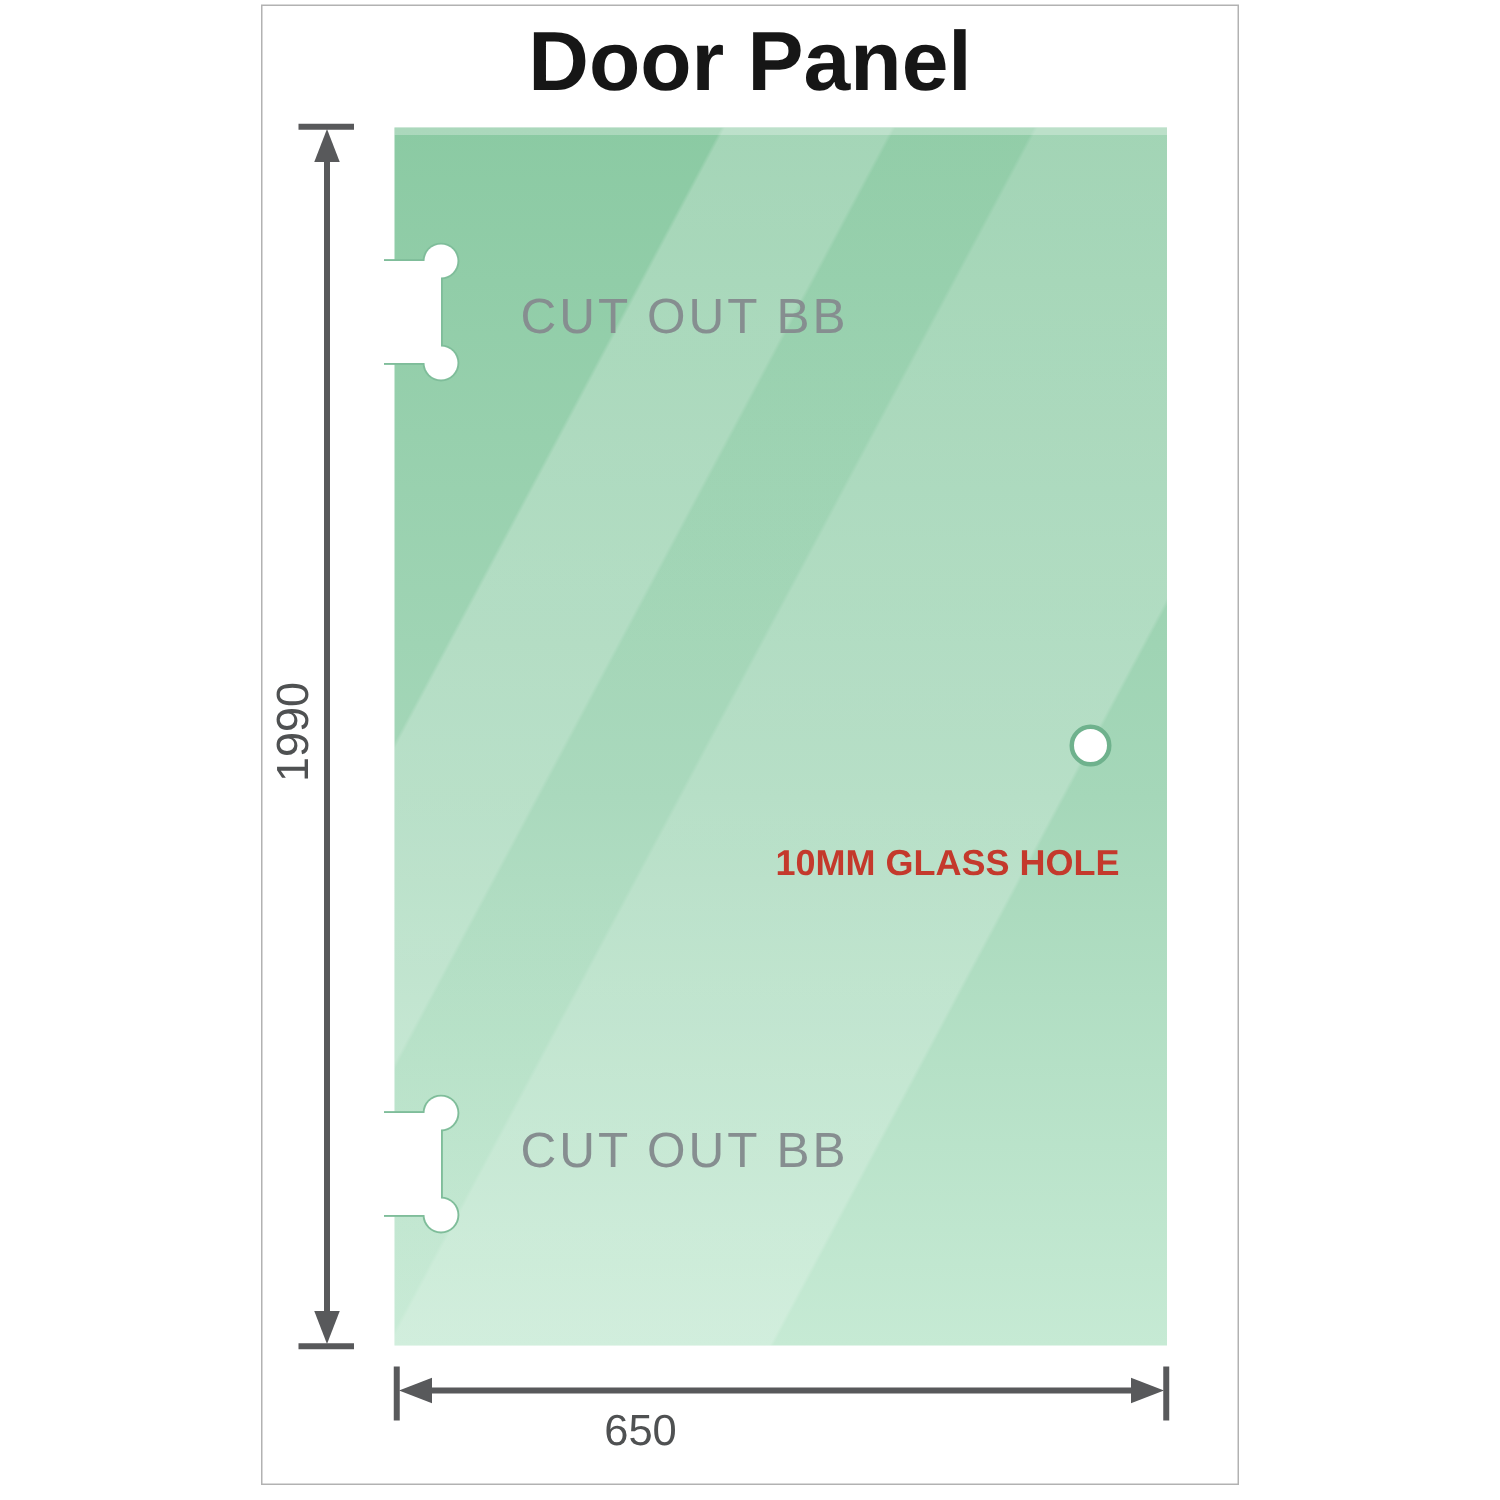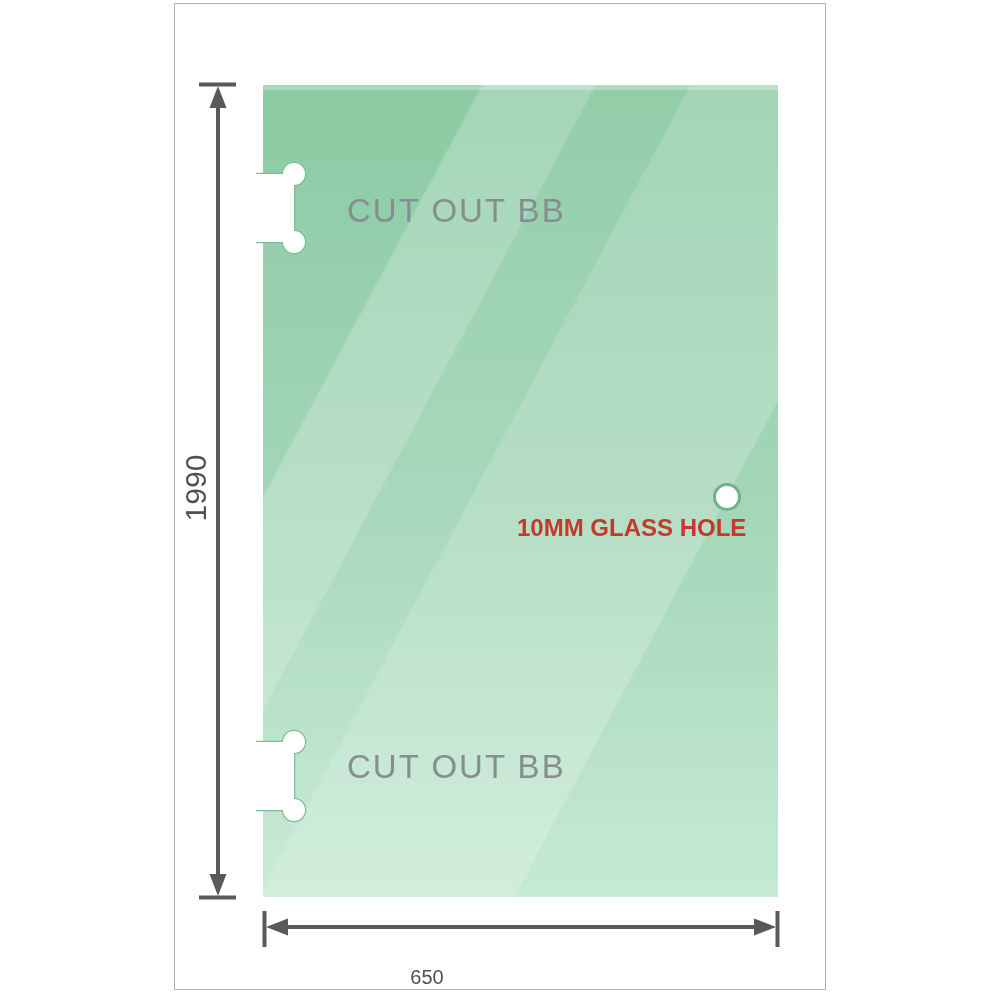--- a/index.html
+++ b/index.html
@@ -96,21 +96,21 @@
     font-weight: 400;
     letter-spacing: 2px;
     color: #868e90;
     white-space: nowrap;
   }
   .label-cutout.top    { top: 192px; }
   .label-cutout.bottom { top: 748px; }
   .label-hole {
     position: absolute;
     left: 517px;
-    top: 514px;
+    top: 562px;
     font-size: 24px;
     font-weight: bold;
     color: #c4392c;
     white-space: nowrap;
   }
   .label-height {
     position: absolute;
     left: 136px;
     top: 468px;
     width: 120px;
@@ -121,32 +121,32 @@
     transform: rotate(-90deg);
     transform-origin: center;
     line-height: 40px;
   }
   .label-width {
     position: absolute;
     left: 377px;
     top: 938px;
     width: 100px;
     text-align: center;
-    font-size: 20px;
+    font-size: 29px;
     color: #4f5152;
-    margin-top: 28px;
   }
 </style>
 </head>
 <body>
 
 <div class="stage">
 
   <div class="card"></div>
 
+  <h1 class="title">Door Panel</h1>
 
   <div class="panel"></div>
 
   <svg class="cutout top" viewBox="0 0 52 94">
     <g fill="#ffffff" stroke="#7fbd9a" stroke-width="2.5">
       <circle cx="38" cy="13" r="11"></circle>
       <circle cx="38" cy="81" r="11"></circle>
       <rect x="-2" y="13" width="40" height="68"></rect>
     </g>
     <g fill="#ffffff" stroke="none">

